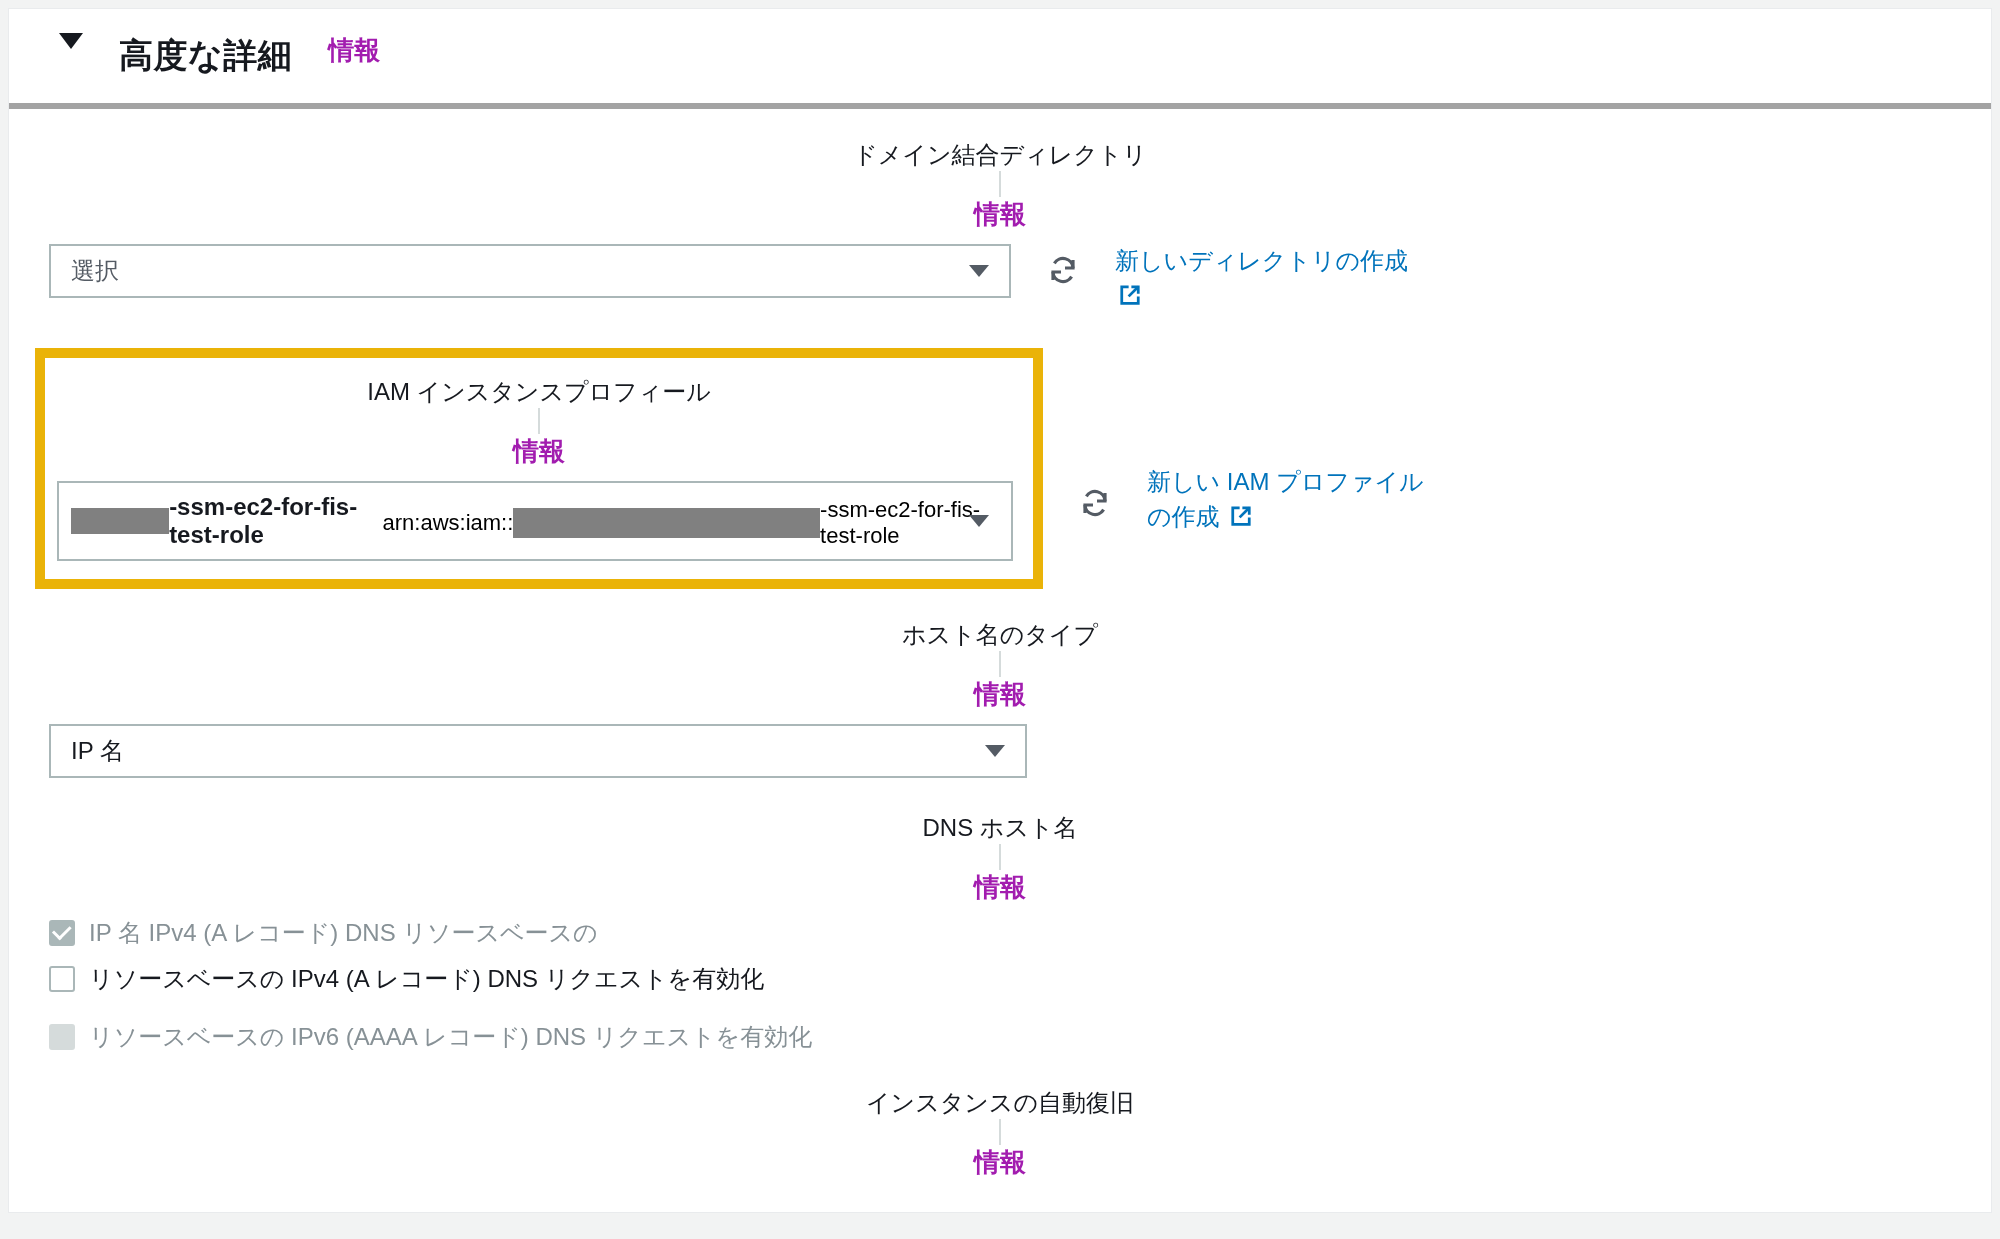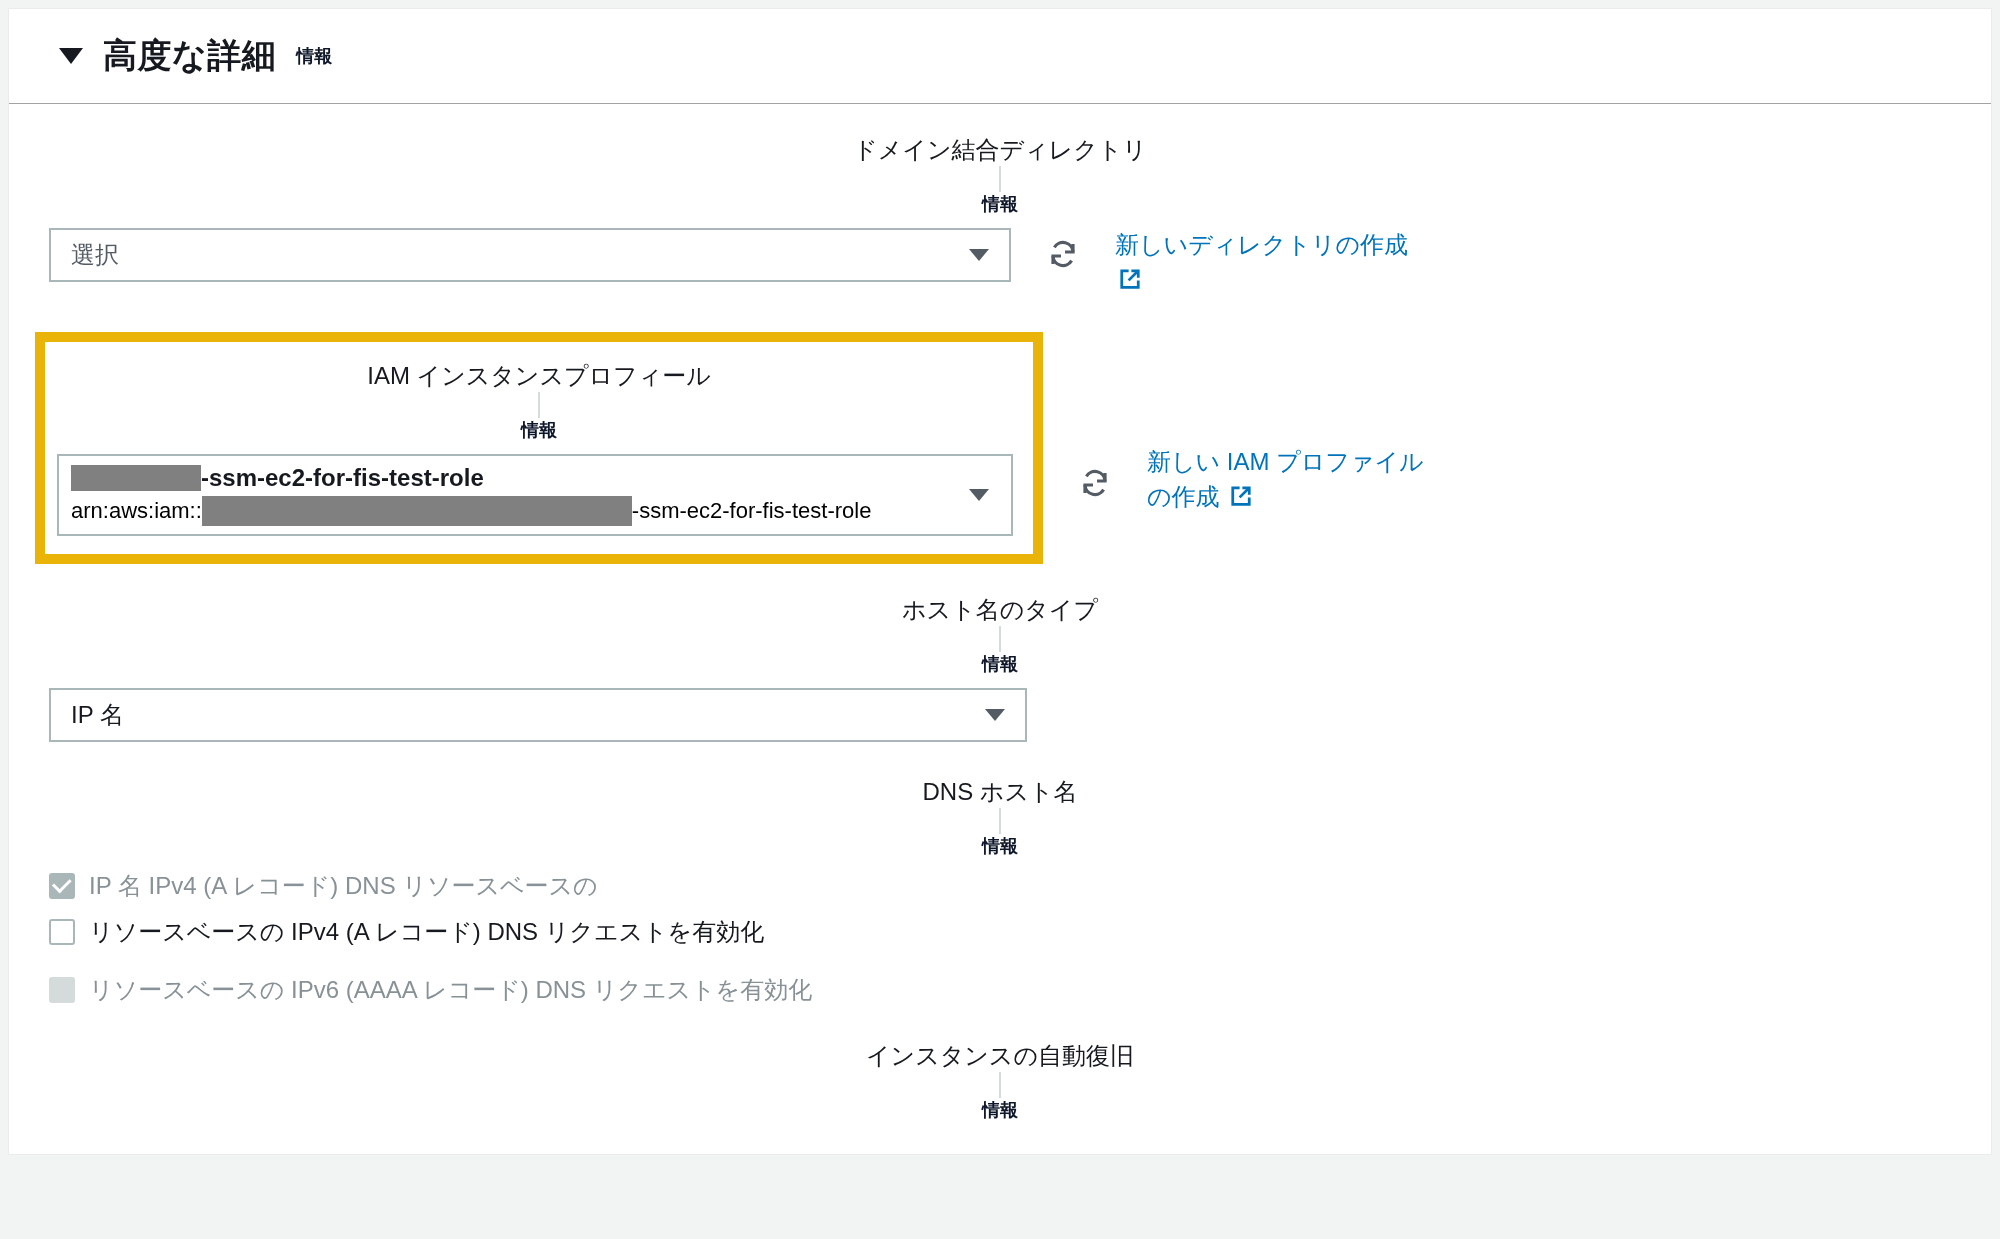--- a/index.html
+++ b/index.html
@@ -10,40 +10,39 @@
     height: 1239px;
     overflow: hidden;
   }
   .panel {
     background: #ffffff;
     border: 1px solid #e9ebed;
     margin: 8px;
   }
   .panel-header {
     display: flex;
-    align-items: center;
-    gap: 20px;
+    gap: 36px;
     padding: 24px 40px 24px 50px;
-    border-bottom: 1px solid #a3a3a3;
+    border-bottom: 6px solid #a3a3a3;
   }
   .caret-down {
     width: 0; height: 0;
     border-left: 12px solid transparent;
     border-right: 12px solid transparent;
     border-top: 16px solid #16191f;
   }
   .panel-title {
     font-size: 34px;
     font-weight: 700;
     color: #16191f;
     letter-spacing: 0.5px;
   }
   .info-link {
-    color: #0f172a;
-    font-size: 18px;
+    color: #a21caf;
+    font-size: 26px;
     font-weight: 700;
     cursor: pointer;
   }
   .panel-body {
     padding: 30px 40px 20px 40px;
   }
   .field-block { margin-bottom: 34px; }
   .field-label-row {
     display: flex;
     align-items: center;
@@ -83,21 +82,21 @@
     font-size: 24px;
     color: #545b64;
   }
   .select .chev {
     width: 0; height: 0;
     border-left: 10px solid transparent;
     border-right: 10px solid transparent;
     border-top: 12px solid #545b64;
   }
   .select.two-line {
-    flex-direction: column;
+    flex-direction: row;
     align-items: stretch;
     padding: 8px 20px 8px 12px;
     position: relative;
     min-height: 80px;
     justify-content: space-between;
   }
   .select.two-line .chev {
     position: absolute;
     right: 22px;
     top: 50%;

